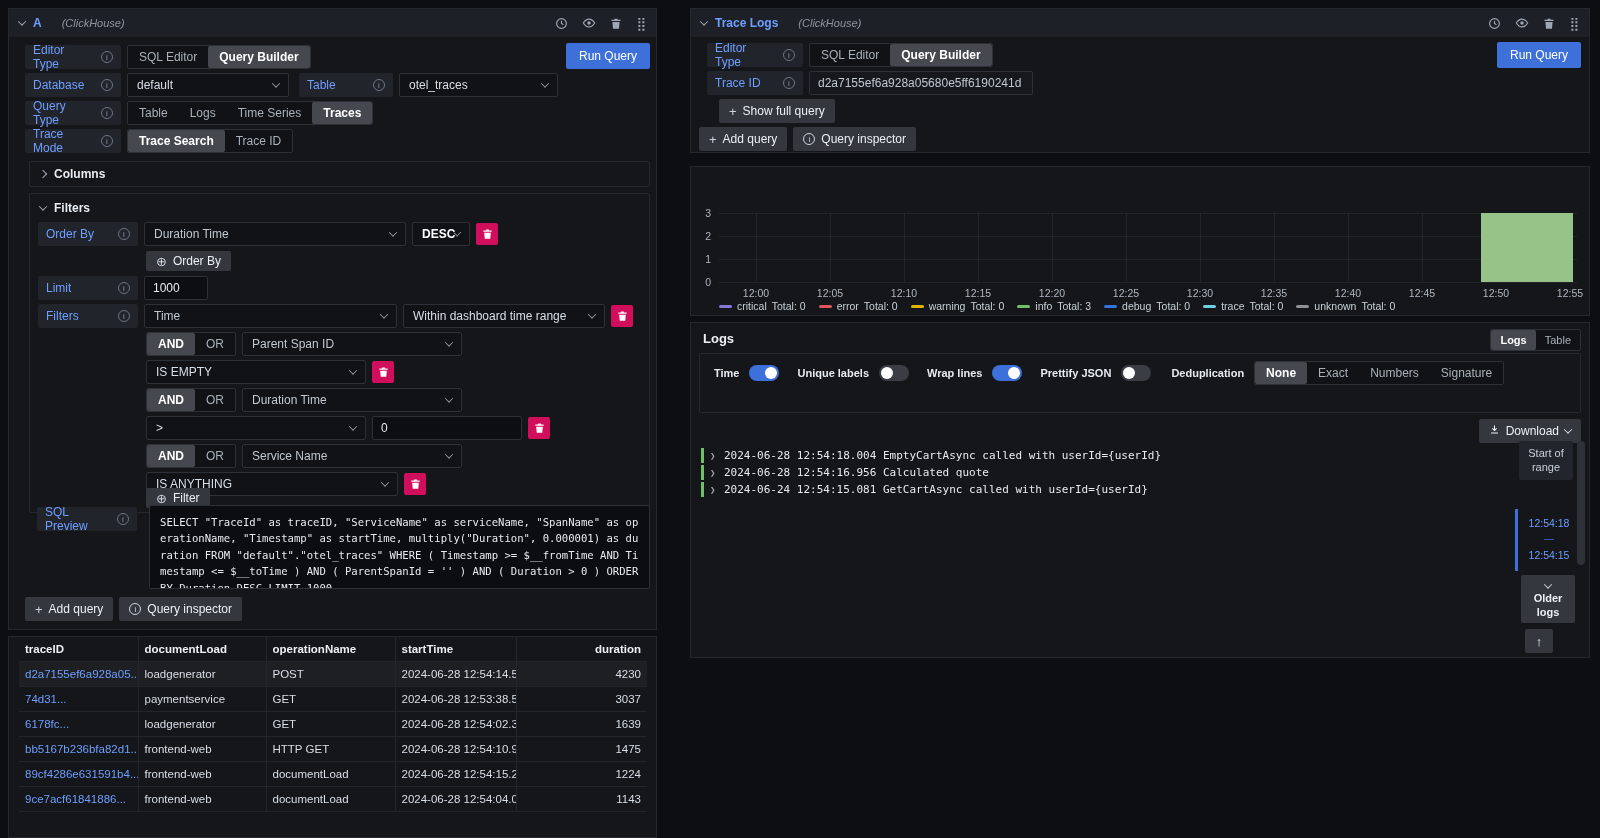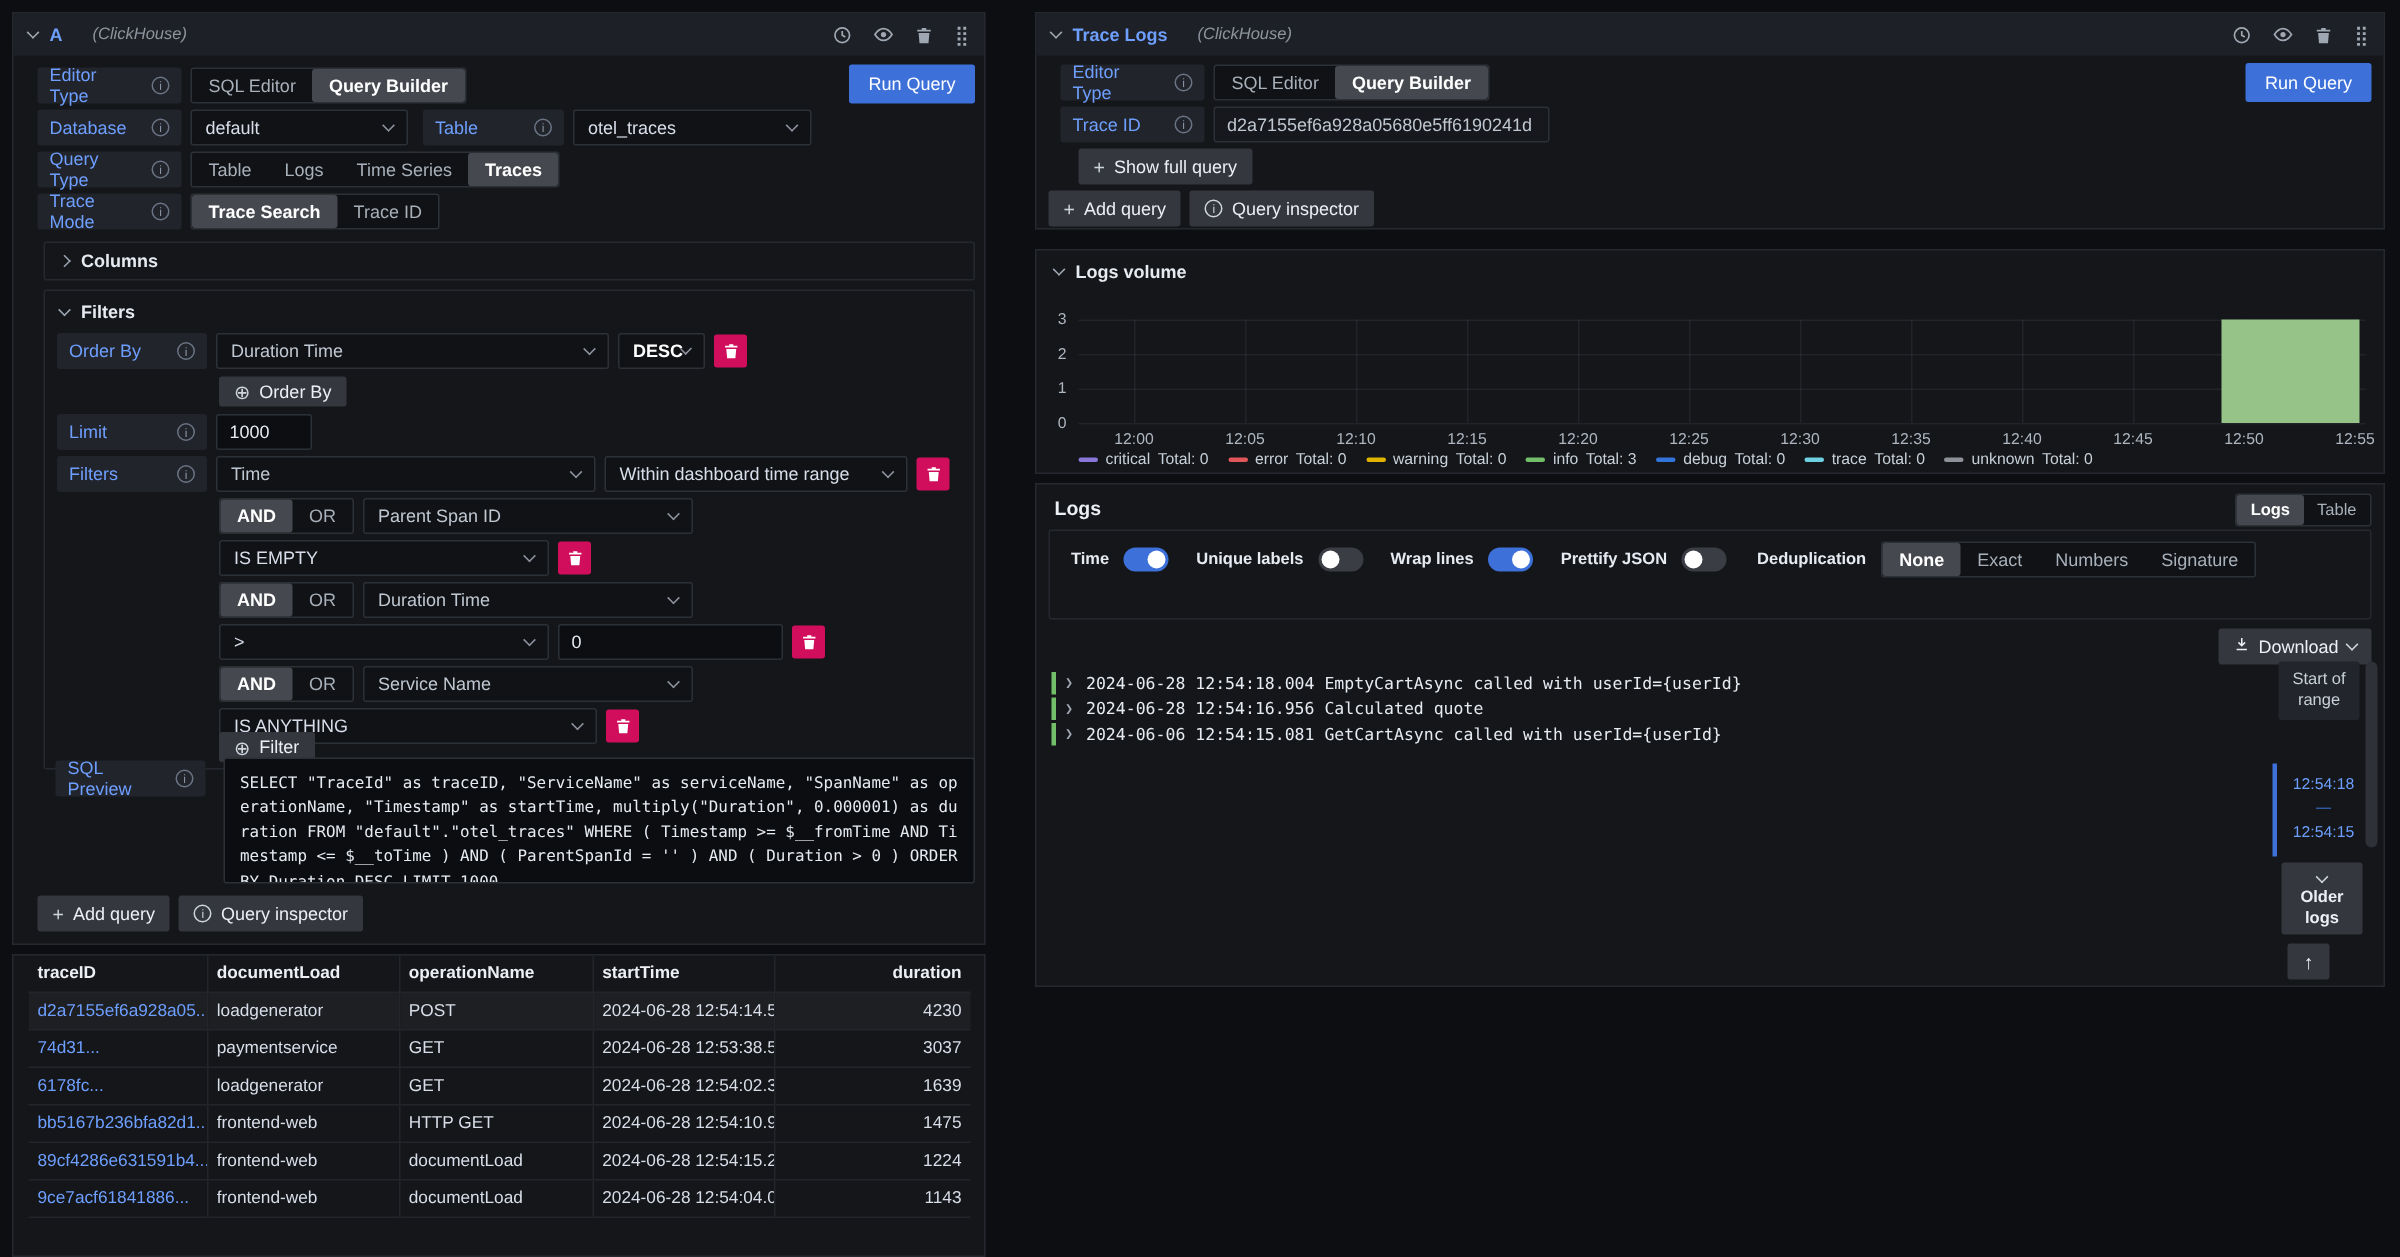--- a/index.html
+++ b/index.html
@@ -100,21 +100,21 @@
       <span class="on">Query Builder</span>
     </div>
   </div>
   <button class="btn-run" style="position:absolute; right:6px; top:34px;">Run Query</button>
 
   <div class="row" style="position:absolute; left:16px; top:64px;">
     <div class="lblock" style="width:96px;">
       <span>Database</span>
         <span class="icirc">i</span>
     </div>
-    <div class="sel" style="width:145px;">
+    <div class="sel" style="width:162px;">
       <span>default</span>
         <span class="chev cdown"></span>
     </div>
     <div class="lblock" style="width:94px; margin-left:4px;">
       <span>Table</span>
         <span class="icirc">i</span>
     </div>
     <div class="sel" style="width:159px;">
       <span>otel_traces</span>
         <span class="chev cdown"></span>
@@ -432,24 +432,20 @@
       <span>Add query</span>
     </button>
     <button class="btn-sec" style="height:24px;">
       <span class="icirc" style="margin:0;border-color:#cfd5dd;color:#cfd5dd;">i</span>
       <span>Query inspector</span>
     </button>
   </div>
 </div>
 
 <div class="panel" style="left:690px; top:166px; width:900px; height:150px; overflow:hidden;">
-  <div class="sechead" style="padding:7px 12px;">
-    <span class="chev cdown"></span>
-    <span>Logs volume</span>
-  </div>
   <div style="position:absolute; left:0; top:0; width:892px; height:150px;">
 
     <div class="gline" style="left:28px; top:46px;  width:858px; height:1px;"></div>
     <div class="gline" style="left:28px; top:69px;  width:858px; height:1px;"></div>
     <div class="gline" style="left:28px; top:92px;  width:858px; height:1px;"></div>
     <div class="gline" style="left:28px; top:115px; width:858px; height:1px;"></div>
 
     <div class="gline" style="left:65px;  top:46px; width:1px; height:69px;"></div>
     <div class="gline" style="left:139px; top:46px; width:1px; height:69px;"></div>
     <div class="gline" style="left:213px; top:46px; width:1px; height:69px;"></div>
@@ -573,21 +569,21 @@
       <span class="mono">2024-06-28 12:54:18.004 EmptyCartAsync called with userId={userId}</span>
     </div>
     <div class="logrow">
       <span class="logbar"></span>
       <span class="logchev">❯</span>
       <span class="mono">2024-06-28 12:54:16.956 Calculated quote</span>
     </div>
     <div class="logrow">
       <span class="logbar"></span>
       <span class="logchev">❯</span>
-      <span class="mono">2024-06-06 12:54:15.081 GetCartAsync called with userId={userId}</span>
+      <span class="mono">2024-06-24 12:54:15.081 GetCartAsync called with userId={userId}</span>
     </div>
   </div>
 
   <div style="position:absolute; left:828px; top:118px; width:54px; background:#22252b; border-radius:2px; padding:5px 4px; font-size:11px; color:#c7d0d9; text-align:center; line-height:1.3;">Start of range</div>
   <div style="position:absolute; left:886px; top:118px; width:8px; height:124px; background:#2e3137; border-radius:4px;"></div>
   <div style="position:absolute; left:824px; top:186px; width:3px; height:62px; background:#3d71d9;"></div>
   <div style="position:absolute; left:832px; top:194px; width:52px; font-size:10.5px; color:#6e9fff; text-align:center;">12:54:18</div>
   <div style="position:absolute; left:832px; top:210px; width:52px; color:#3d71d9; text-align:center; font-size:10px;">—</div>
   <div style="position:absolute; left:832px; top:226px; width:52px; font-size:10.5px; color:#6e9fff; text-align:center;">12:54:15</div>
   <button class="railbtn" style="left:830px; top:252px; width:54px; height:48px; padding-top:4px;">

